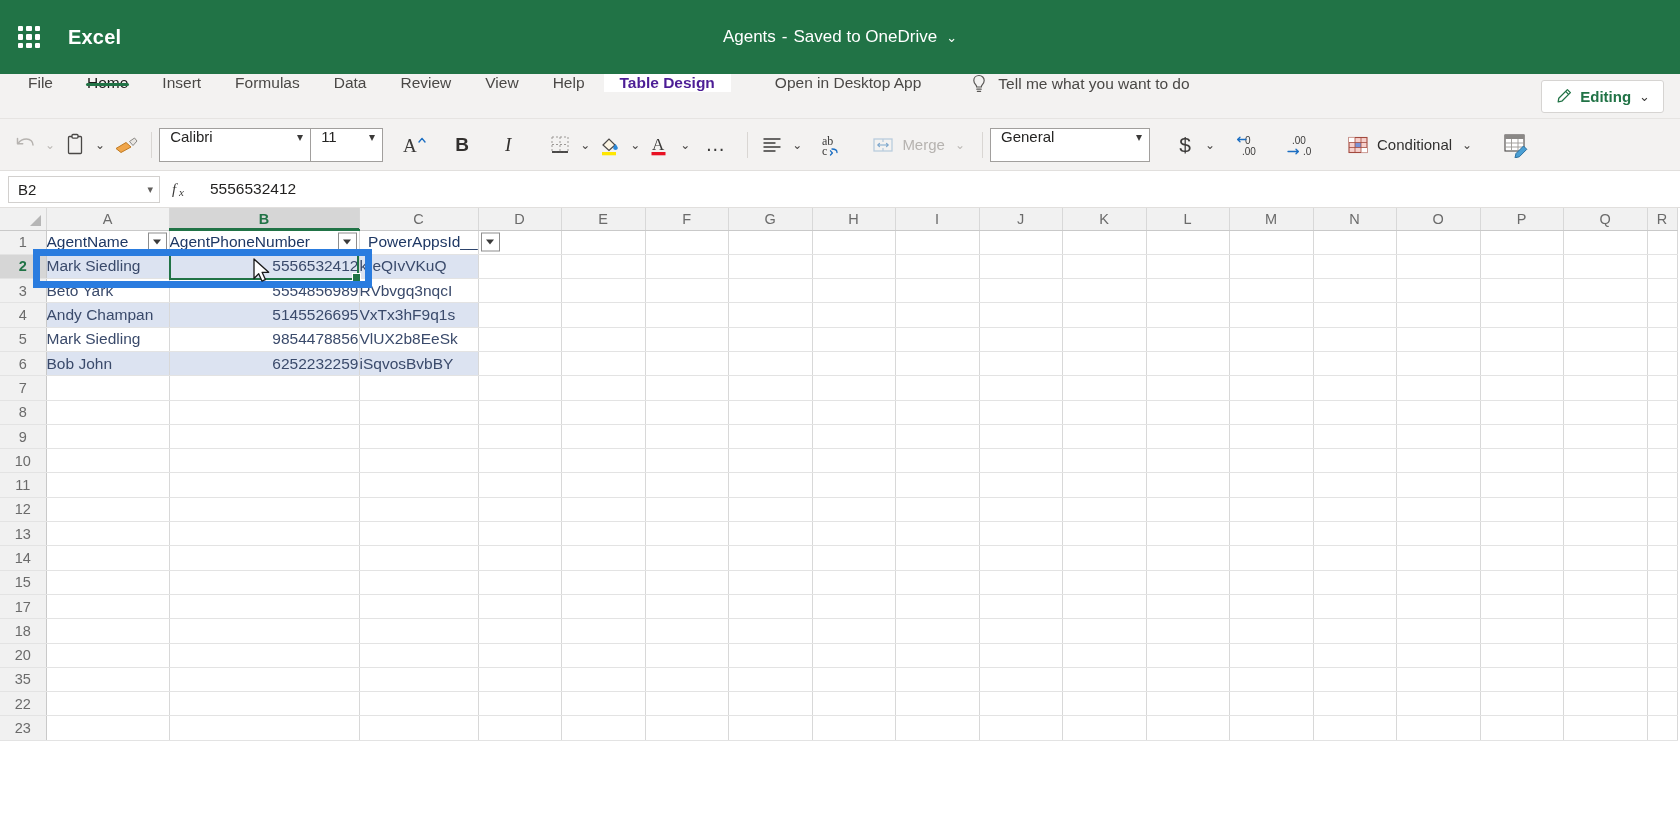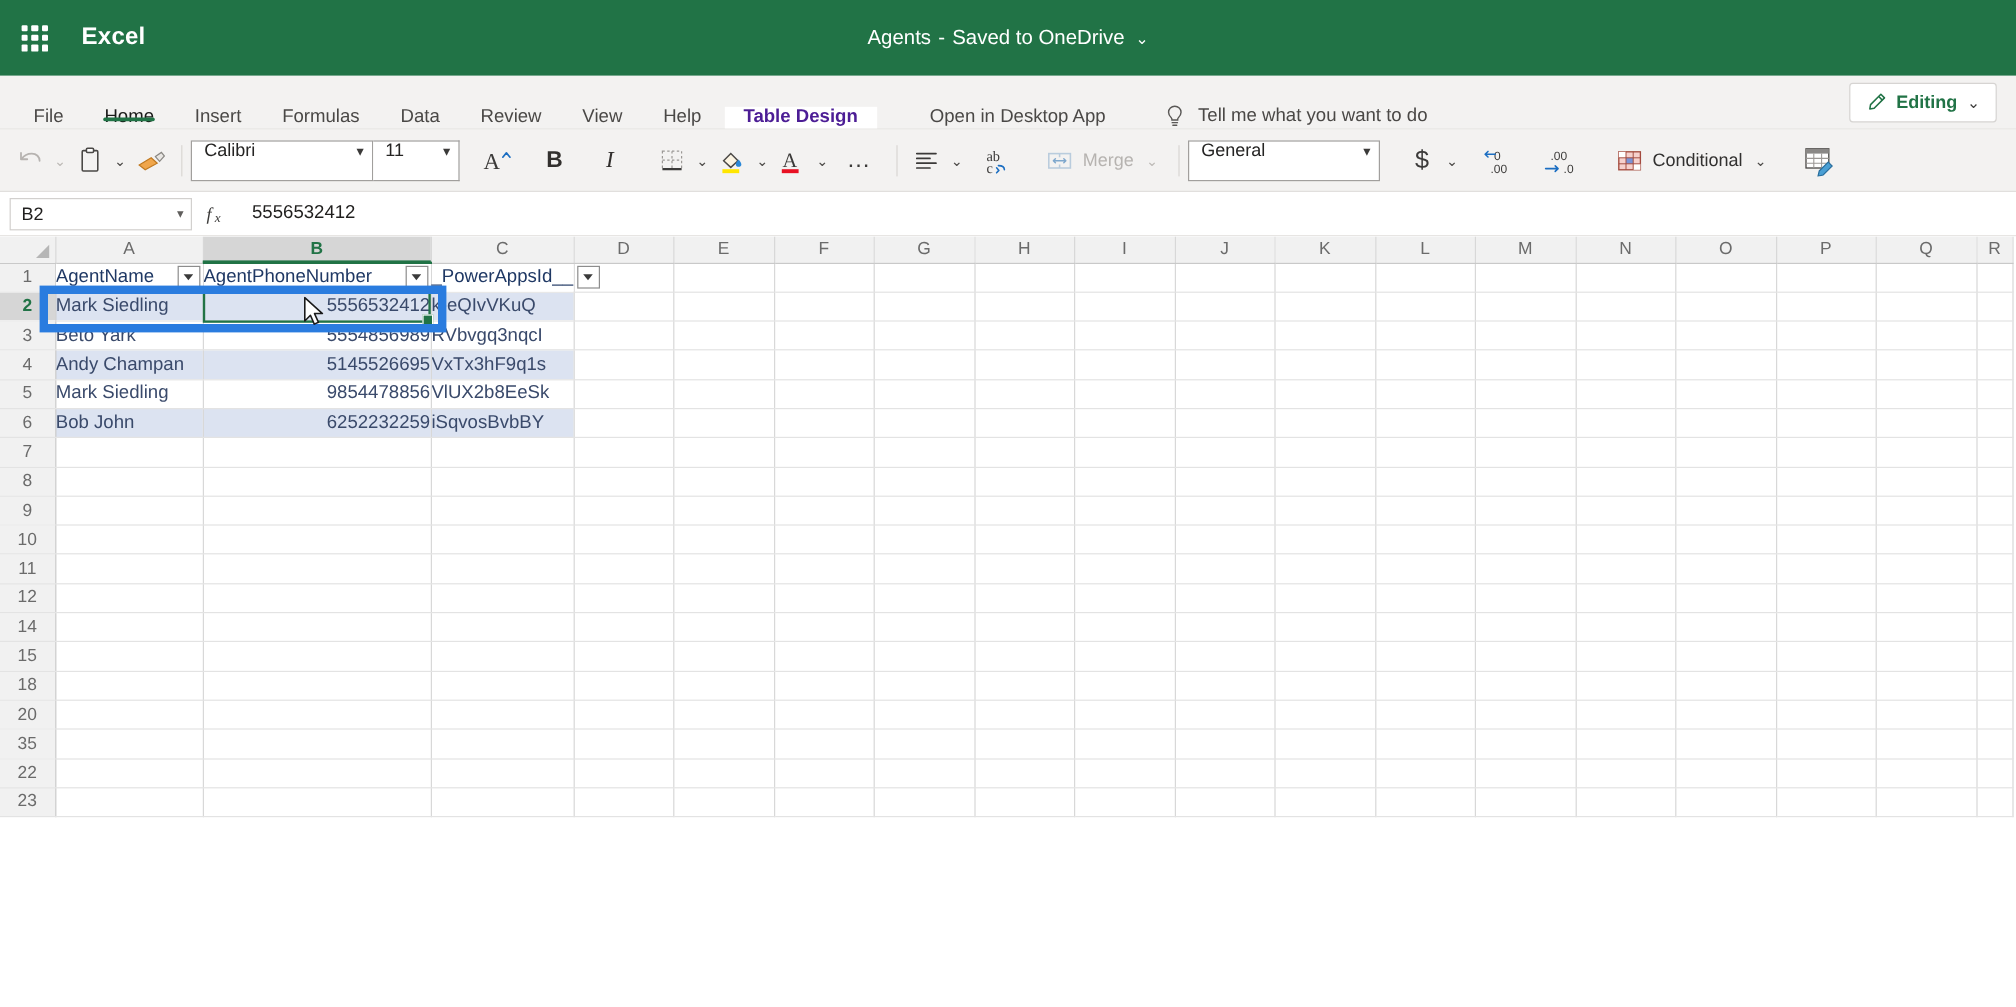--- a/index.html
+++ b/index.html
@@ -5,21 +5,21 @@
   * { box-sizing: border-box; margin: 0; padding: 0; }
   html, body {
     width: 1680px; height: 839px;
     font-family: "Liberation Sans", sans-serif;
     overflow: hidden;
     background: #ffffff;
   }
 
   
   .titlebar {
-    height: 63px;
+    height: 74px;
     background: #217346;
     display: flex;
     align-items: center;
     position: relative;
     color: #ffffff;
   }
   .waffle {
     width: 26px; height: 26px;
     margin-left: 16px;
     display: grid;
@@ -47,21 +47,21 @@
   .doc-title .fname { font-weight: normal; }
   .doc-title .sep { margin: 0 6px; }
   .doc-title .chev { margin-left: 9px; font-size: 13px; }
 
   
   .tabbar {
     height: 45px;
     background: #f3f2f1;
     border-bottom: 1px solid #e6e4e2;
     display: flex;
-    align-items: flex-end;
+    align-items: flex-start;
     font-size: 15.5px;
     color: #444240;
   }
   .tab {
     display: flex; align-items: center;
     padding: 0 14px;
     margin: 0 3px;
     position: relative;
     cursor: pointer;
     color: #4a4846;
@@ -828,20 +828,41 @@
           <td class="cell"></td>
           <td class="cell"></td>
           <td class="cell"></td>
           <td class="cell"></td>
           <td class="cell"></td>
           <td class="cell"></td>
           <td class="cell"></td>
           <td class="cell"></td>
         </tr>
       <tr>
+          <th class="rowhdr">13</th>
+          <td class="cell"></td>
+          <td class="cell"></td>
+          <td class="cell"></td>
+          <td class="cell"></td>
+          <td class="cell"></td>
+          <td class="cell"></td>
+          <td class="cell"></td>
+          <td class="cell"></td>
+          <td class="cell"></td>
+          <td class="cell"></td>
+          <td class="cell"></td>
+          <td class="cell"></td>
+          <td class="cell"></td>
+          <td class="cell"></td>
+          <td class="cell"></td>
+          <td class="cell"></td>
+          <td class="cell"></td>
+          <td class="cell"></td>
+        </tr>
+      <tr>
           <th class="rowhdr">14</th>
           <td class="cell"></td>
           <td class="cell"></td>
           <td class="cell"></td>
           <td class="cell"></td>
           <td class="cell"></td>
           <td class="cell"></td>
           <td class="cell"></td>
           <td class="cell"></td>
           <td class="cell"></td>
@@ -850,20 +871,41 @@
           <td class="cell"></td>
           <td class="cell"></td>
           <td class="cell"></td>
           <td class="cell"></td>
           <td class="cell"></td>
           <td class="cell"></td>
           <td class="cell"></td>
         </tr>
       <tr>
           <th class="rowhdr">15</th>
+          <td class="cell"></td>
+          <td class="cell"></td>
+          <td class="cell"></td>
+          <td class="cell"></td>
+          <td class="cell"></td>
+          <td class="cell"></td>
+          <td class="cell"></td>
+          <td class="cell"></td>
+          <td class="cell"></td>
+          <td class="cell"></td>
+          <td class="cell"></td>
+          <td class="cell"></td>
+          <td class="cell"></td>
+          <td class="cell"></td>
+          <td class="cell"></td>
+          <td class="cell"></td>
+          <td class="cell"></td>
+          <td class="cell"></td>
+        </tr>
+      <tr>
+          <th class="rowhdr">17</th>
           <td class="cell"></td>
           <td class="cell"></td>
           <td class="cell"></td>
           <td class="cell"></td>
           <td class="cell"></td>
           <td class="cell"></td>
           <td class="cell"></td>
           <td class="cell"></td>
           <td class="cell"></td>
           <td class="cell"></td>

